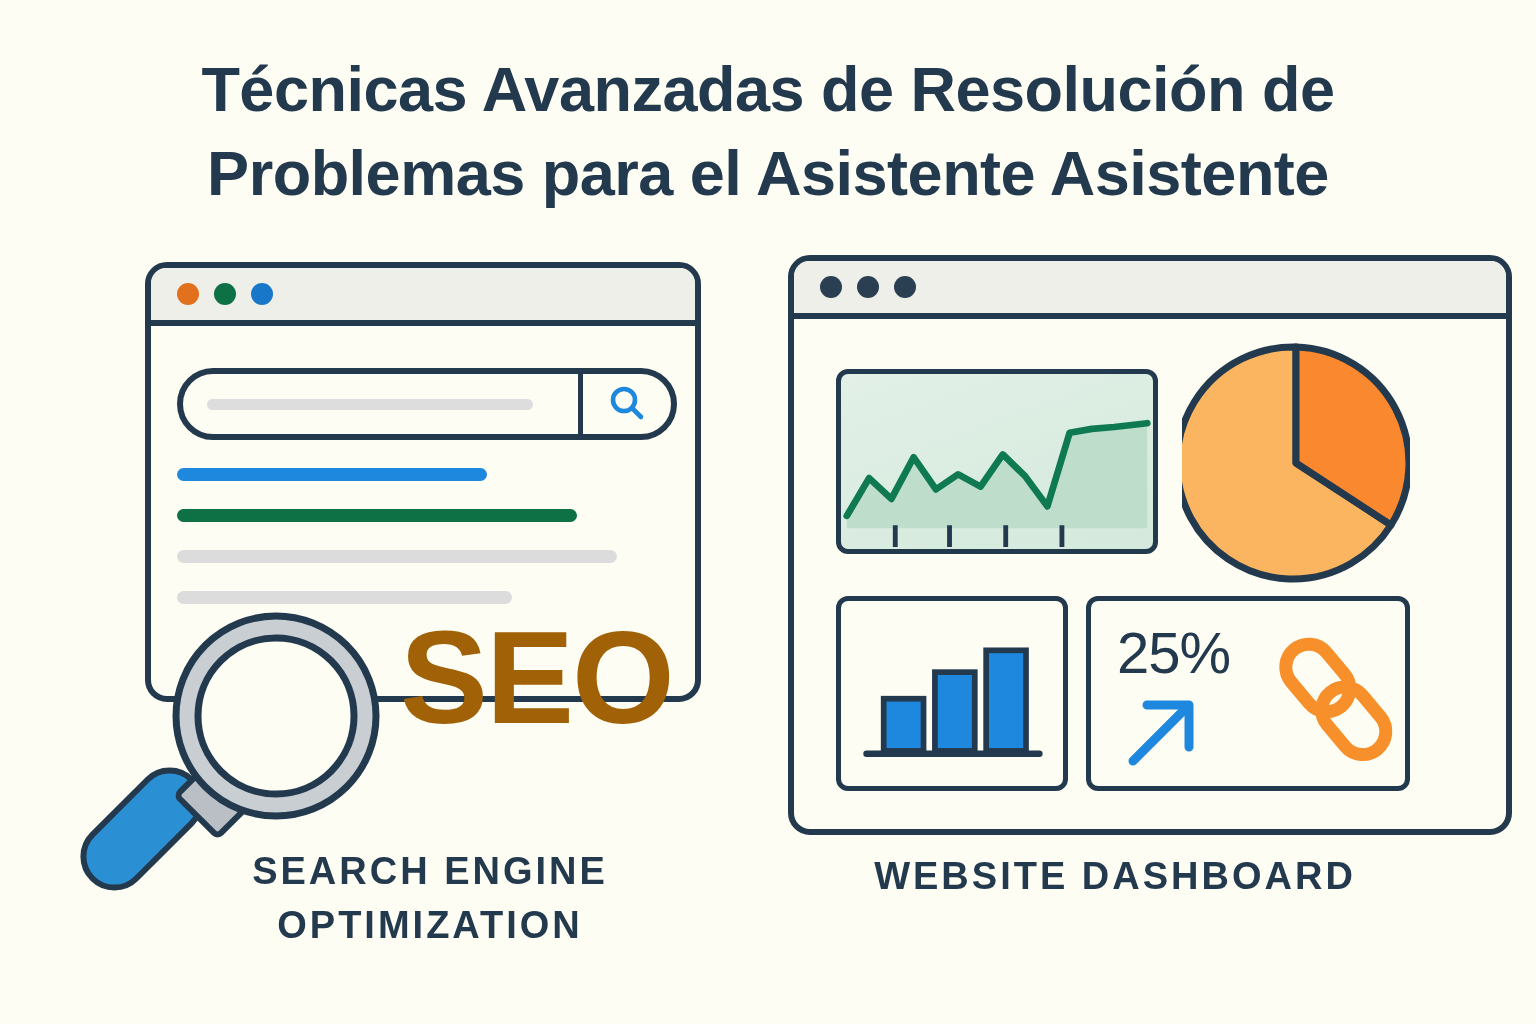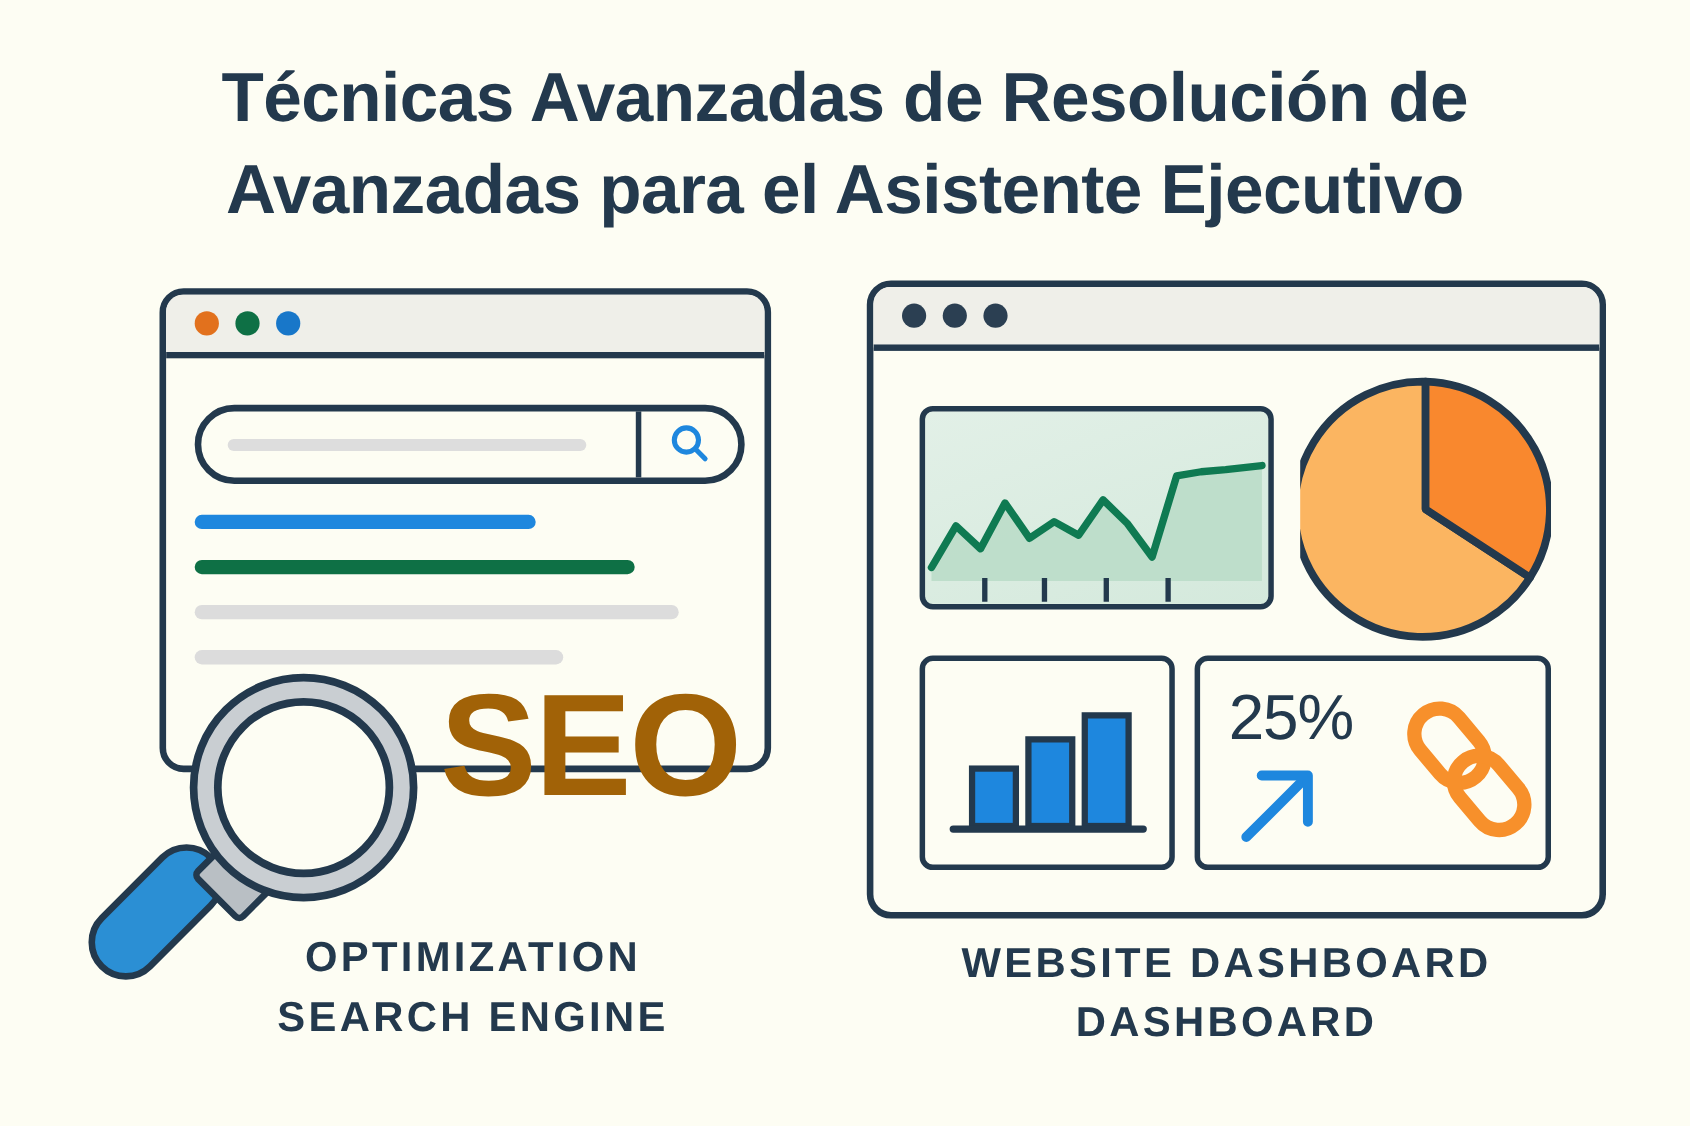--- a/index.html
+++ b/index.html
@@ -159,21 +159,21 @@
     width: 650px;
   }
   .caption .line {
     display: block;
   }
 
   
   #analytics-window {
     left: 788px;
     top: 255px;
-    width: 672px;
+    width: 724px;
     height: 580px;
   }
   .card {
     position: absolute;
     box-sizing: border-box;
     border: 5px solid #23394d;
     border-radius: 12px;
     overflow: hidden;
   }
   #line-card {
@@ -228,21 +228,21 @@
     height: 142px;
   }
 </style>
 </head>
 <body>
 
 <div class="stage">
 
   <div class="title">
     <span class="line">Técnicas Avanzadas de Resolución de</span>
-    <span class="line">Avanzadas para el Asistente Ejecutivo</span>
+    <span class="line">Problemas para el Asistente Asistente</span>
   </div>
 
   <div class="window" id="seo-window">
 
     <div class="titlebar">
       <span class="dot" style="background:#e2711d"></span>
       <span class="dot" style="background:#0e7045"></span>
       <span class="dot" style="background:#1877c9"></span>
     </div>
 
@@ -273,22 +273,22 @@
       <rect x="112" y="172" width="48" height="58" rx="5" transform="rotate(-45 136 201)" fill="#b9bfc4" stroke="#23394d" stroke-width="6"></rect>
     </g>
 
     <circle cx="198" cy="118" r="100" fill="#c9ced2" stroke="#23394d" stroke-width="7"></circle>
     <circle cx="198" cy="118" r="78" fill="#fdfdf3" stroke="#23394d" stroke-width="7"></circle>
   </svg>
 
   <div id="seo-wordmark">SEO</div>
 
   <div class="caption" id="seo-caption">
+    <span class="line">SEARCH ENGINE</span>
     <span class="line">OPTIMIZATION</span>
-    <span class="line">SEARCH ENGINE</span>
   </div>
 
   <div class="window" id="analytics-window">
 
     <div class="titlebar">
       <span class="dot" style="background:#2b3f52"></span>
       <span class="dot" style="background:#2b3f52"></span>
       <span class="dot" style="background:#2b3f52"></span>
     </div>
 
@@ -335,16 +335,15 @@
         <g transform="rotate(-40 66 71)" fill="none" stroke="#f7902b" stroke-width="13">
           <rect x="44" y="6" width="46" height="74" rx="23"></rect>
           <rect x="44" y="62" width="46" height="74" rx="23"></rect>
         </g>
       </svg>
     </div>
   </div>
 
   <div class="caption" id="analytics-caption">
     <span class="line">WEBSITE DASHBOARD</span>
-    <span class="line">DASHBOARD</span>
   </div>
 
 </div>
 
 </body></html>

